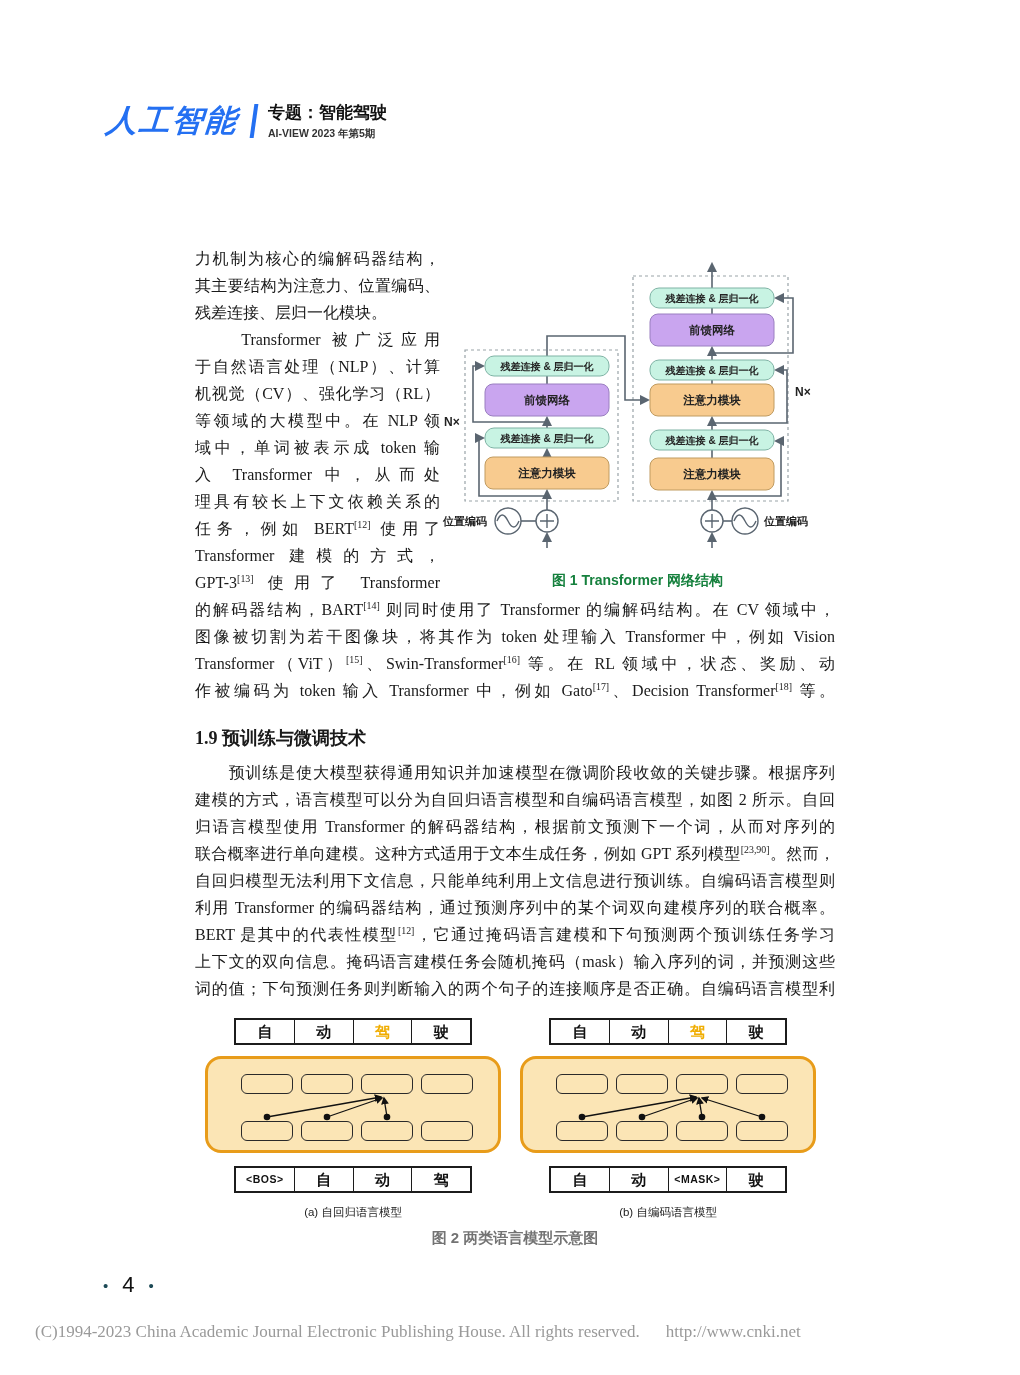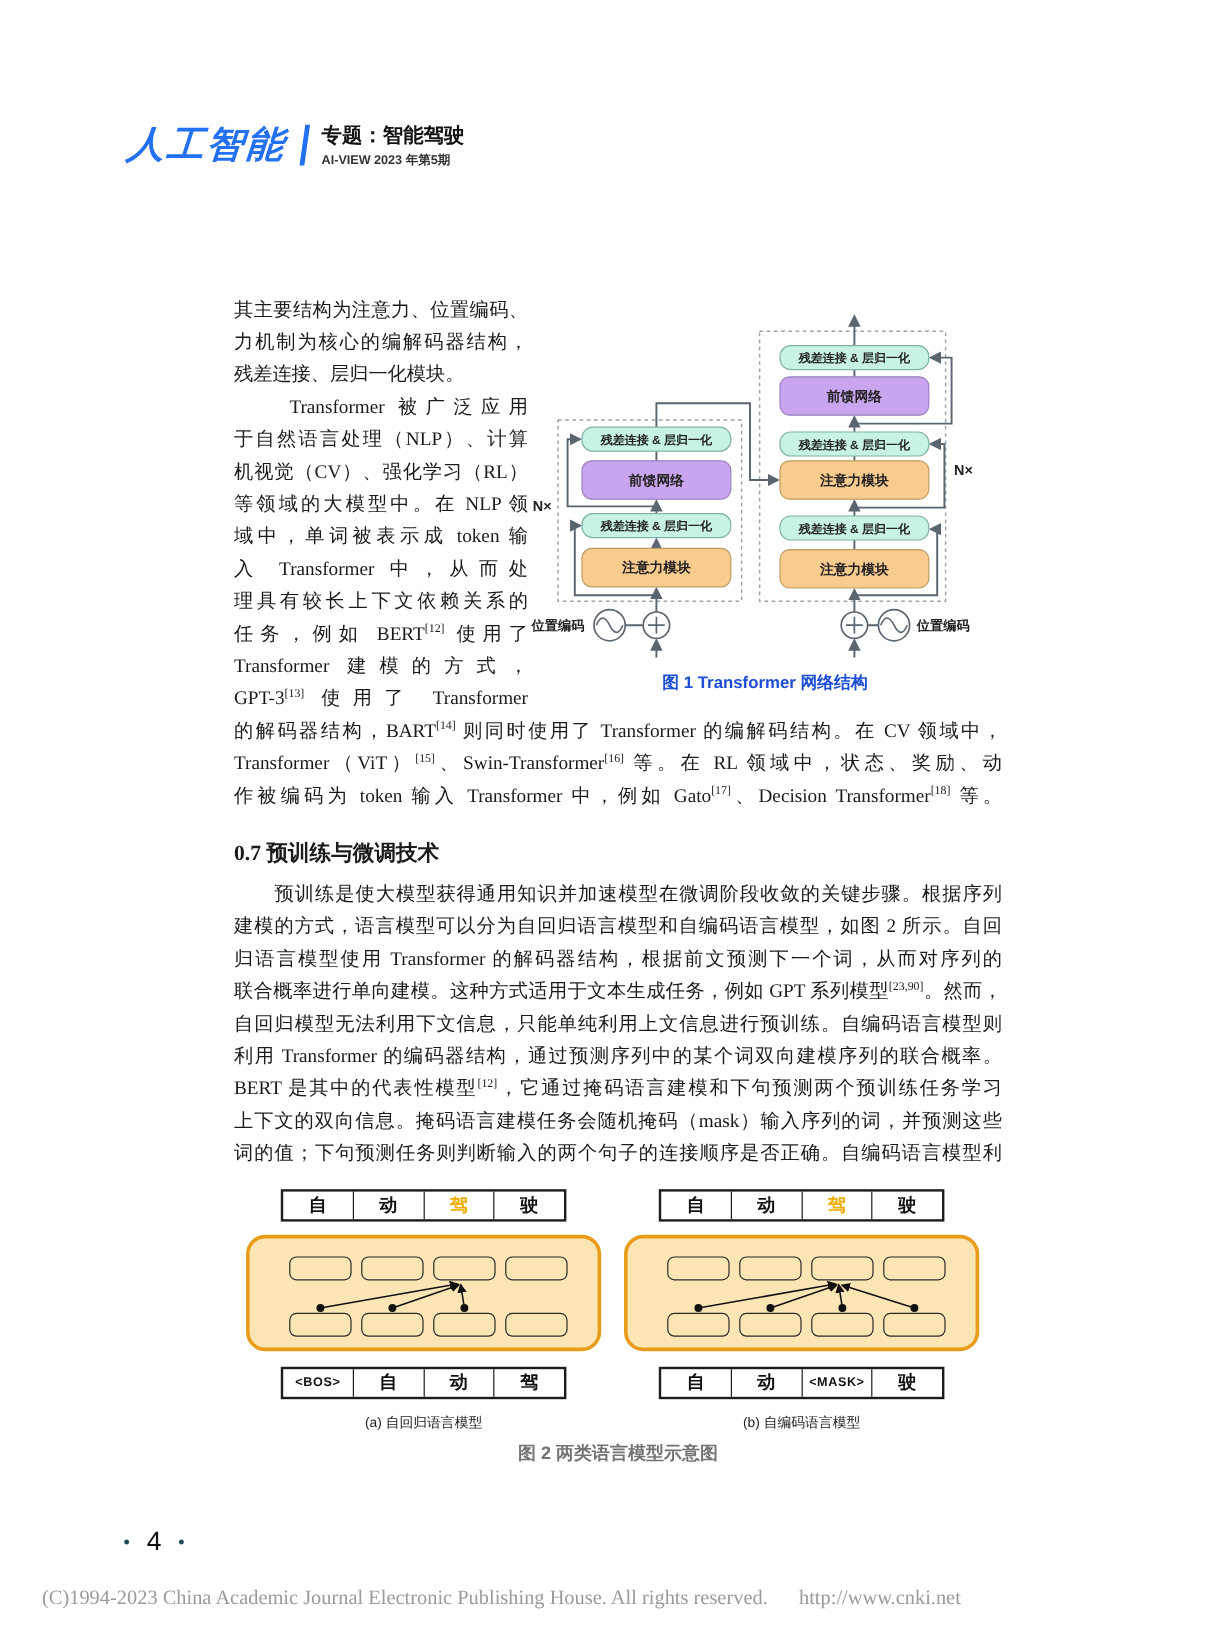--- a/index.html
+++ b/index.html
@@ -23,21 +23,21 @@
   .tline.end{text-align-last:left;}
   .tline span{white-space:normal;}
   sup{font-size:0.62em;vertical-align:super;line-height:0;}
   .widepara .tline{line-height:27px;}
   .h2{font-weight:bold;font-size:18px;margin:22px 0 9px 0;}
 
   
   .fig1{width:395px;}
   .fig1 svg{display:block;margin-top:11px;}
   .figcap1{font-family:"Liberation Sans","DejaVu Sans",sans-serif;font-weight:bold;font-size:14px;
-           text-align:center;margin-top:2px;color:#1d4ed8;}
+           text-align:center;margin-top:14px;color:#15803d;}
   .svgl{font-family:"Liberation Sans","DejaVu Sans",sans-serif;font-weight:bold;font-size:10px;fill:#222;text-anchor:middle;}
   .svgl2{font-family:"Liberation Sans","DejaVu Sans",sans-serif;font-weight:bold;font-size:11.5px;fill:#222;text-anchor:middle;}
   .posl{font-family:"Liberation Sans","DejaVu Sans",sans-serif;font-weight:bold;font-size:11px;fill:#222;}
   .nx{font-family:"Liberation Sans","DejaVu Sans",sans-serif;font-weight:bold;font-size:12px;fill:#222;}
   .teal{fill:#c8f3e3;stroke:#7fb3a5;stroke-width:1;}
   .purpleM{fill:#c9a5ef;stroke:#9a7fc0;stroke-width:1;}
   .orangeM{fill:#f8cb8f;stroke:#c09b60;stroke-width:1;}
   .dbox{fill:none;stroke:#99a3a8;stroke-width:1.2;stroke-dasharray:3 3;}
   .wire{stroke:#5a6570;stroke-width:1.6;fill:none;}
   .sym{fill:none;stroke:#5a6570;stroke-width:1.4;}
@@ -79,22 +79,22 @@
   <div class="hdr-txt">
     <div class="topic">专题：智能驾驶</div>
     <div class="issue">AI-VIEW 2023 年第5期</div>
   </div>
 </div>
 
 <div class="main">
 
   <div class="twocol">
     <div class="leftcol">
+        <div class="tline"><span>力机制为核心的编解码器结构，</span></div>
         <div class="tline"><span>其主要结构为注意力、位置编码、</span></div>
-        <div class="tline"><span>力机制为核心的编解码器结构，</span></div>
         <div class="tline end"><span>残差连接、层归一化模块。</span></div>
         <div class="tline"><span>　　Transformer 被广泛应用</span></div>
         <div class="tline"><span>于自然语言处理（NLP）、计算</span></div>
         <div class="tline"><span>机视觉（CV）、强化学习（RL）</span></div>
         <div class="tline"><span>等领域的大模型中。在 NLP 领</span></div>
         <div class="tline"><span>域中，单词被表示成 token 输</span></div>
         <div class="tline"><span>入 Transformer 中，从而处</span></div>
         <div class="tline"><span>理具有较长上下文依赖关系的</span></div>
         <div class="tline"><span>任务，例如 BERT</span><sup>[12]</sup><span> 使用了</span></div>
         <div class="tline"><span>Transformer 建模的方式，</span></div>
@@ -175,25 +175,26 @@
         <path class="sym" d="M294,265 Q299,253 305,265 Q311,277 316,265"></path>
         <text class="posl" x="324" y="269">位置编码</text>
         <path class="wire" d="M272,292 V278" marker-end="url(#ah1)"></path>
       </svg>
       <div class="figcap1">图 1 Transformer 网络结构</div>
     </div>
   </div>
 
   <div class="widepara">
       <div class="tline"><span>的解码器结构，BART</span><sup>[14]</sup><span> 则同时使用了 Transformer 的编解码结构。在 CV 领域中，</span></div>
+      <div class="tline"><span>图像被切割为若干图像块，将其作为 token 处理输入 Transformer 中，例如 Vision</span></div>
       <div class="tline"><span>Transformer（ViT）</span><sup>[15]</sup><span>、Swin-Transformer</span><sup>[16]</sup><span> 等。在 RL 领域中，状态、奖励、动</span></div>
       <div class="tline"><span>作被编码为 token 输入 Transformer 中，例如 Gato</span><sup>[17]</sup><span>、Decision Transformer</span><sup>[18]</sup><span> 等。</span></div>
     </div>
 
-  <div class="h2">0.7 预训练与微调技术</div>
+  <div class="h2">1.9 预训练与微调技术</div>
 
   <div class="widepara">
       <div class="tline"><span>　　预训练是使大模型获得通用知识并加速模型在微调阶段收敛的关键步骤。根据序列</span></div>
       <div class="tline"><span>建模的方式，语言模型可以分为自回归语言模型和自编码语言模型，如图 2 所示。自回</span></div>
       <div class="tline"><span>归语言模型使用 Transformer 的解码器结构，根据前文预测下一个词，从而对序列的</span></div>
       <div class="tline"><span>联合概率进行单向建模。这种方式适用于文本生成任务，例如 GPT 系列模型</span><sup>[23,90]</sup><span>。然而，</span></div>
       <div class="tline"><span>自回归模型无法利用下文信息，只能单纯利用上文信息进行预训练。自编码语言模型则</span></div>
       <div class="tline"><span>利用 Transformer 的编码器结构，通过预测序列中的某个词双向建模序列的联合概率。</span></div>
       <div class="tline"><span>BERT 是其中的代表性模型</span><sup>[12]</sup><span>，它通过掩码语言建模和下句预测两个预训练任务学习</span></div>
       <div class="tline"><span>上下文的双向信息。掩码语言建模任务会随机掩码（mask）输入序列的词，并预测这些</span></div>

